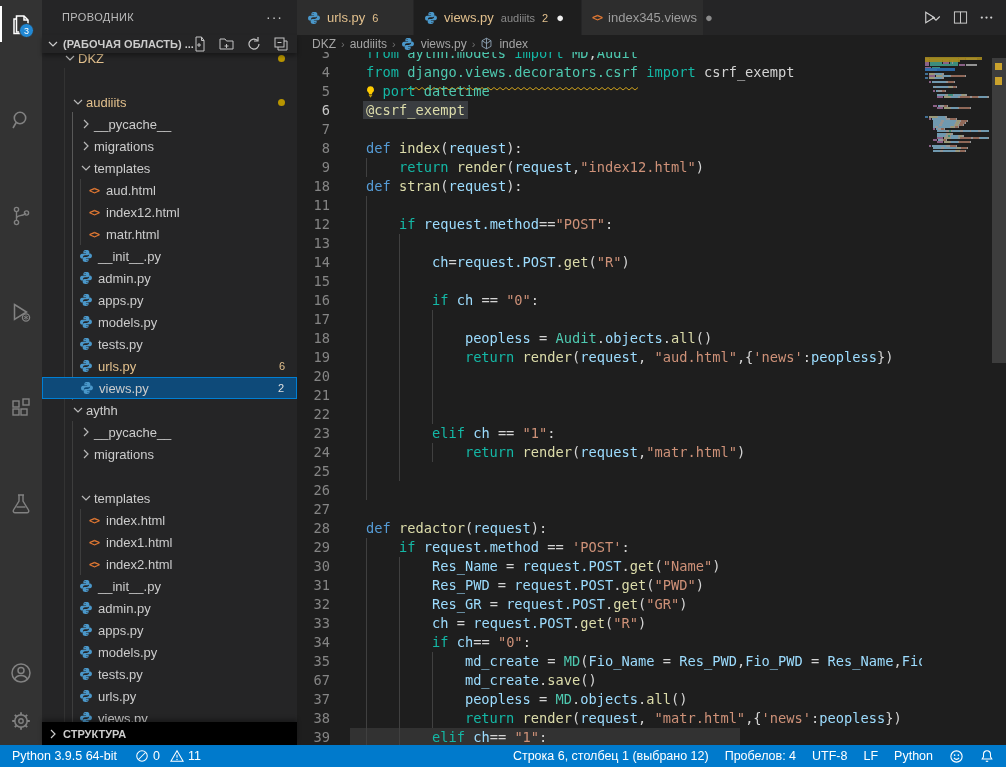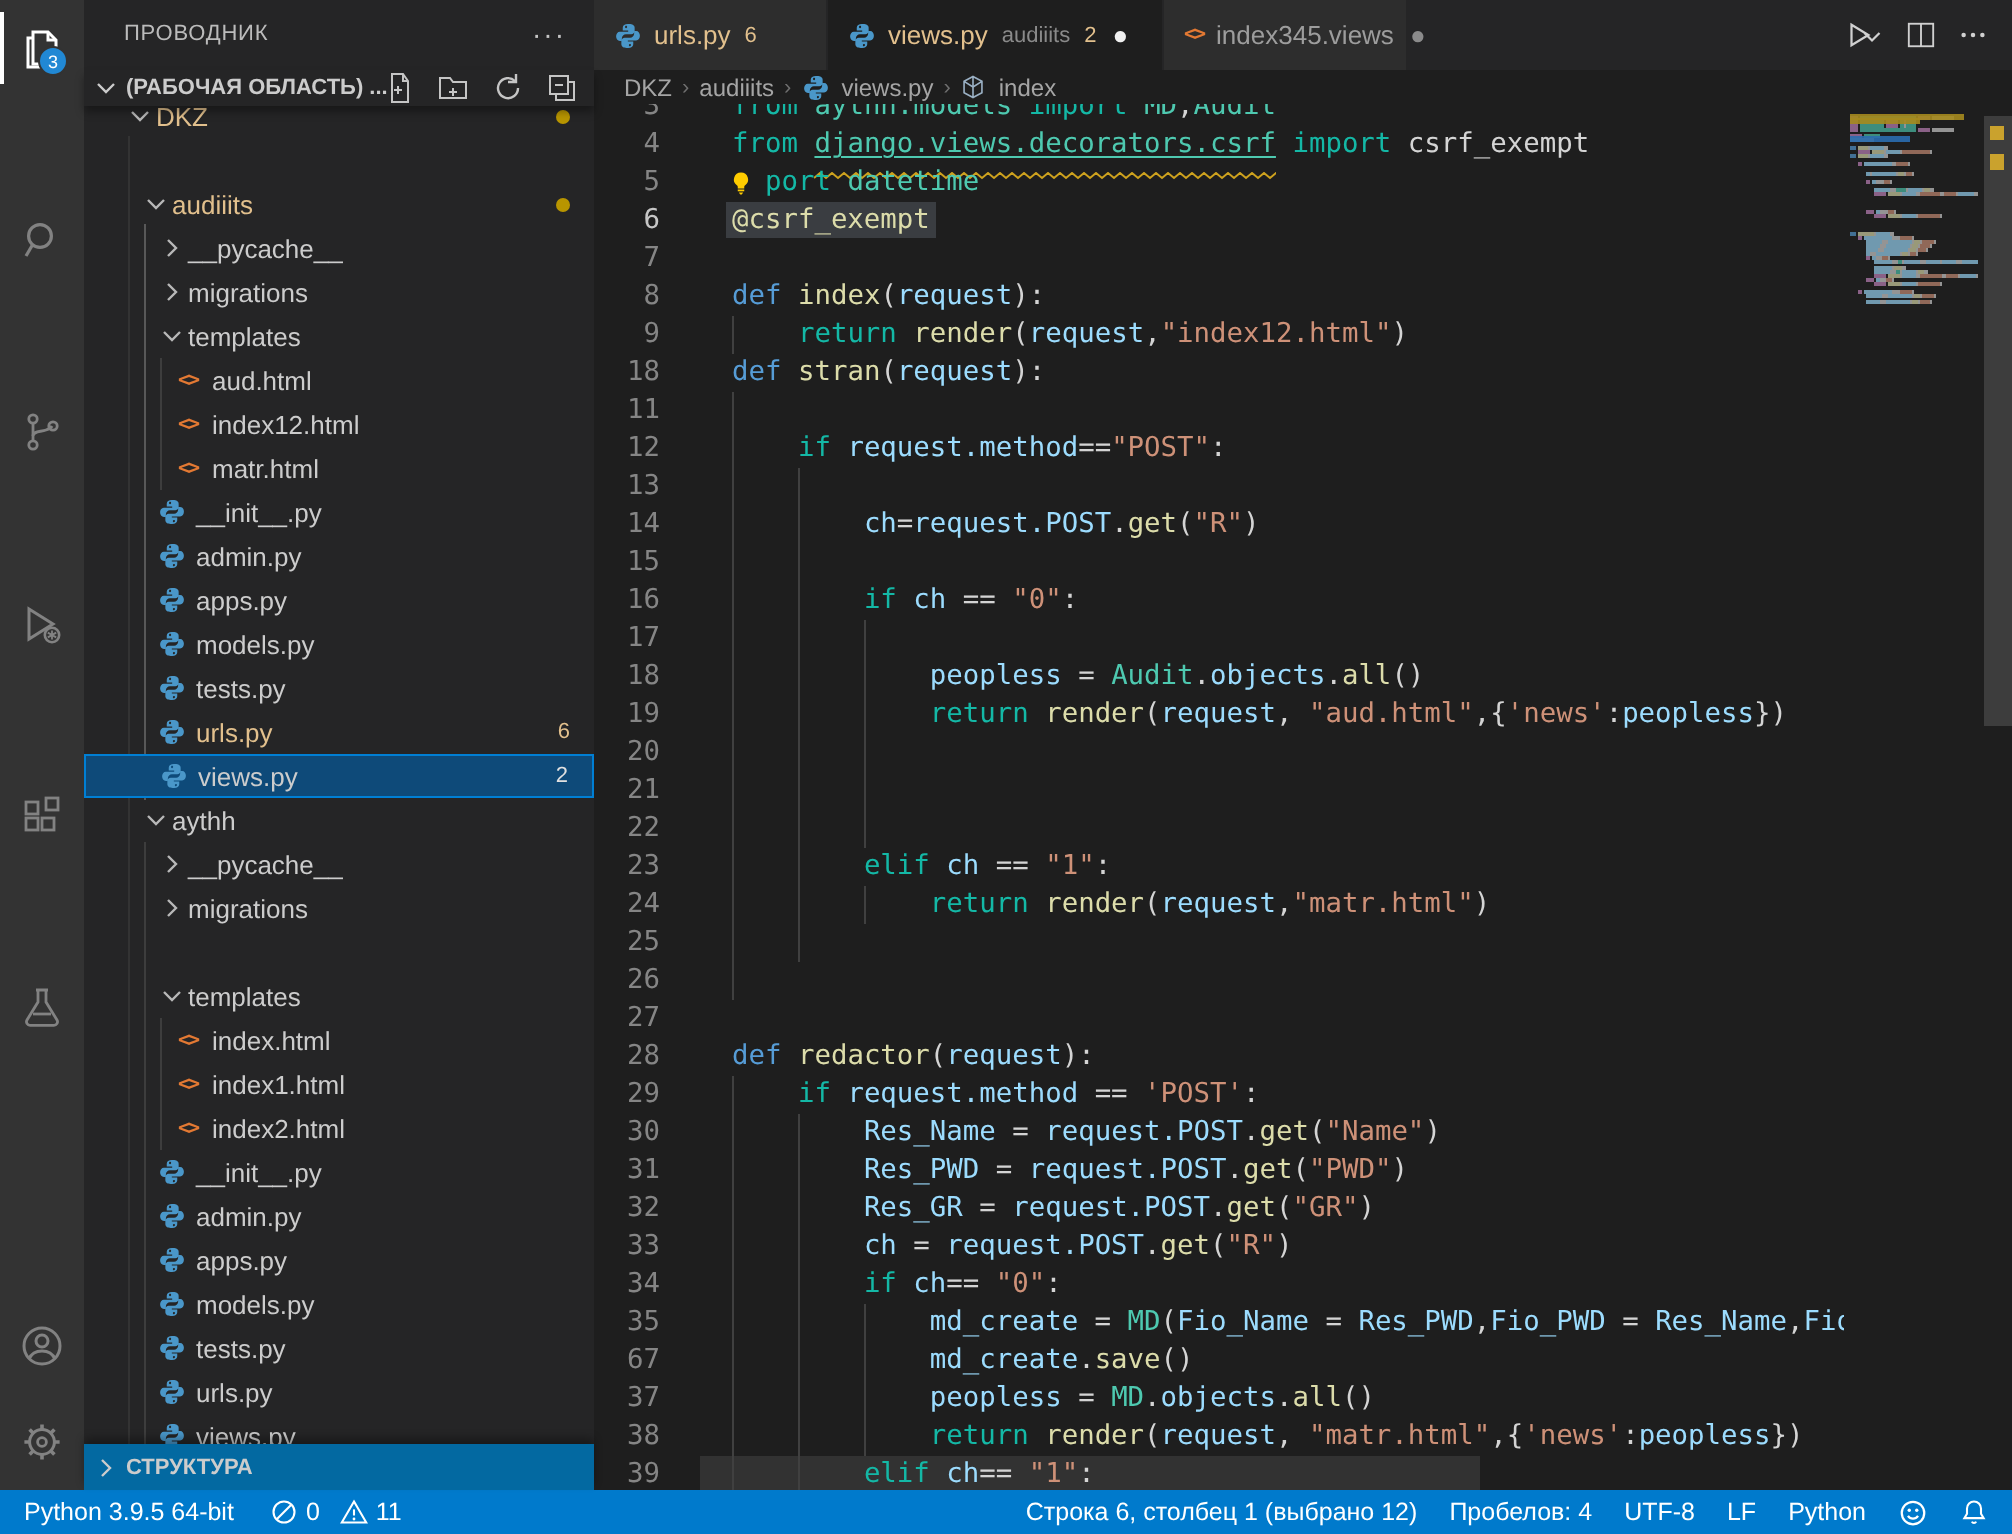--- a/index.html
+++ b/index.html
@@ -28,21 +28,21 @@
   .trow.sel { background:#0e4a79; border:1px solid #007fd4; }
   .trow .twisty { width:16px; display:flex; justify-content:center; color:#b8b8b8; flex:none; }
   .trow .ficon { width:16px; display:flex; justify-content:center; align-items:center; flex:none; margin-right:4px; }
   .trow .lbl { white-space:nowrap; }
   .trow .lbl.mod { color:#e2c08d; }
   .trow .spacer { flex:1; }
   .trow .badge { margin-right:12px; font-size:11px; color:#e2c08d; }
   .trow .badge.white { color:#e0e0e0; }
   .trow .dot { margin-right:12px; width:7px; height:7px; border-radius:50%; background:#b89500; }
   .tguide { position:absolute; width:1px; background:#3d3d3d; }
-  #outline-header { position:absolute; left:0; top:722px; width:255px; height:23px; background:#0369a1; display:flex; align-items:center; box-shadow:0 -3px 4px rgba(0,0,0,0.3); z-index:6; }
+  #outline-header { position:absolute; left:0; top:722px; width:255px; height:23px; background:#000000; display:flex; align-items:center; box-shadow:0 -3px 4px rgba(0,0,0,0.3); z-index:6; }
   #outline-header .chev { margin-left:3px; color:#cccccc; display:flex; }
   #outline-title { font-size:11px; font-weight:bold; margin-left:2px; }
   .htmlicon { color:#e37933; font-size:10px; font-weight:bold; letter-spacing:-1px; font-family:"DejaVu Sans Mono",monospace; }
 
   
   #main { position:absolute; left:297px; top:0; width:709px; height:745px; background:#1e1e1e; }
   #tabbar { position:absolute; left:0; top:0; width:709px; height:35px; background:#252526; display:flex; }
   .tab { height:35px; display:flex; align-items:center; padding:0 10px; background:#2d2d2d; border-right:1px solid #252526; font-size:13px; color:#9d9d9d; flex:none; }
   .tab.active { background:#1e1e1e; }
   .tab .ficon { margin-right:6px; display:flex; }
@@ -61,21 +61,21 @@
   
   #editor { position:absolute; left:0; top:52px; width:709px; height:693px; overflow:hidden; background:#1e1e1e;
     font-family:"DejaVu Sans Mono",monospace; font-size:13.7px; }
   .cl { position:absolute; left:0; height:19px; line-height:19px; white-space:pre; }
   .cl .ln { position:absolute; left:0; width:33px; text-align:right; color:#858585; }
   .cl .ln.cur { color:#c6c6c6; }
   .cl .code { position:absolute; left:69px; }
   .cguide { position:absolute; width:1px; height:19px; background:#404040; }
   .tk-k{color:#14b8a6}.tk-d{color:#569CD6}.tk-f{color:#DCDCAA}.tk-t{color:#4EC9B0}
   .tk-v{color:#9CDCFE}.tk-s{color:#CE9178}.tk-p{color:#D4D4D4}
-  .tk-tw{color:#4EC9B0; text-decoration:underline; text-decoration-color:#4EC9B0; text-decoration-thickness:1px; text-underline-offset:2px;}
+  .tk-tw{color:#4EC9B0; text-decoration-color:#4EC9B0; text-decoration-thickness:1px; text-underline-offset:2px;}
   .tk-fsel{color:#DCDCAA; background:#3A3D41; padding:1px 3px; margin:0 -3px;}
   .squiggle { position:absolute; height:4px; }
   #range-band { position:absolute; left:53px; width:390px; height:19px; background:#323232; }
   #bulb { position:absolute; left:67px; width:18px; height:19px; background:#1e1e1e; display:flex; align-items:center; }
 
   
   #minimap { position:absolute; left:625px; top:0; width:70px; height:693px; background:#1e1e1e; overflow:hidden; }
   .mm-row { position:absolute; left:3px; height:2px; display:flex; overflow:hidden; width:64px; }
   .mm-row span { height:2px; flex:none; opacity:0.65; }
   .mm-ov { position:absolute; height:3px; opacity:0.9; }

